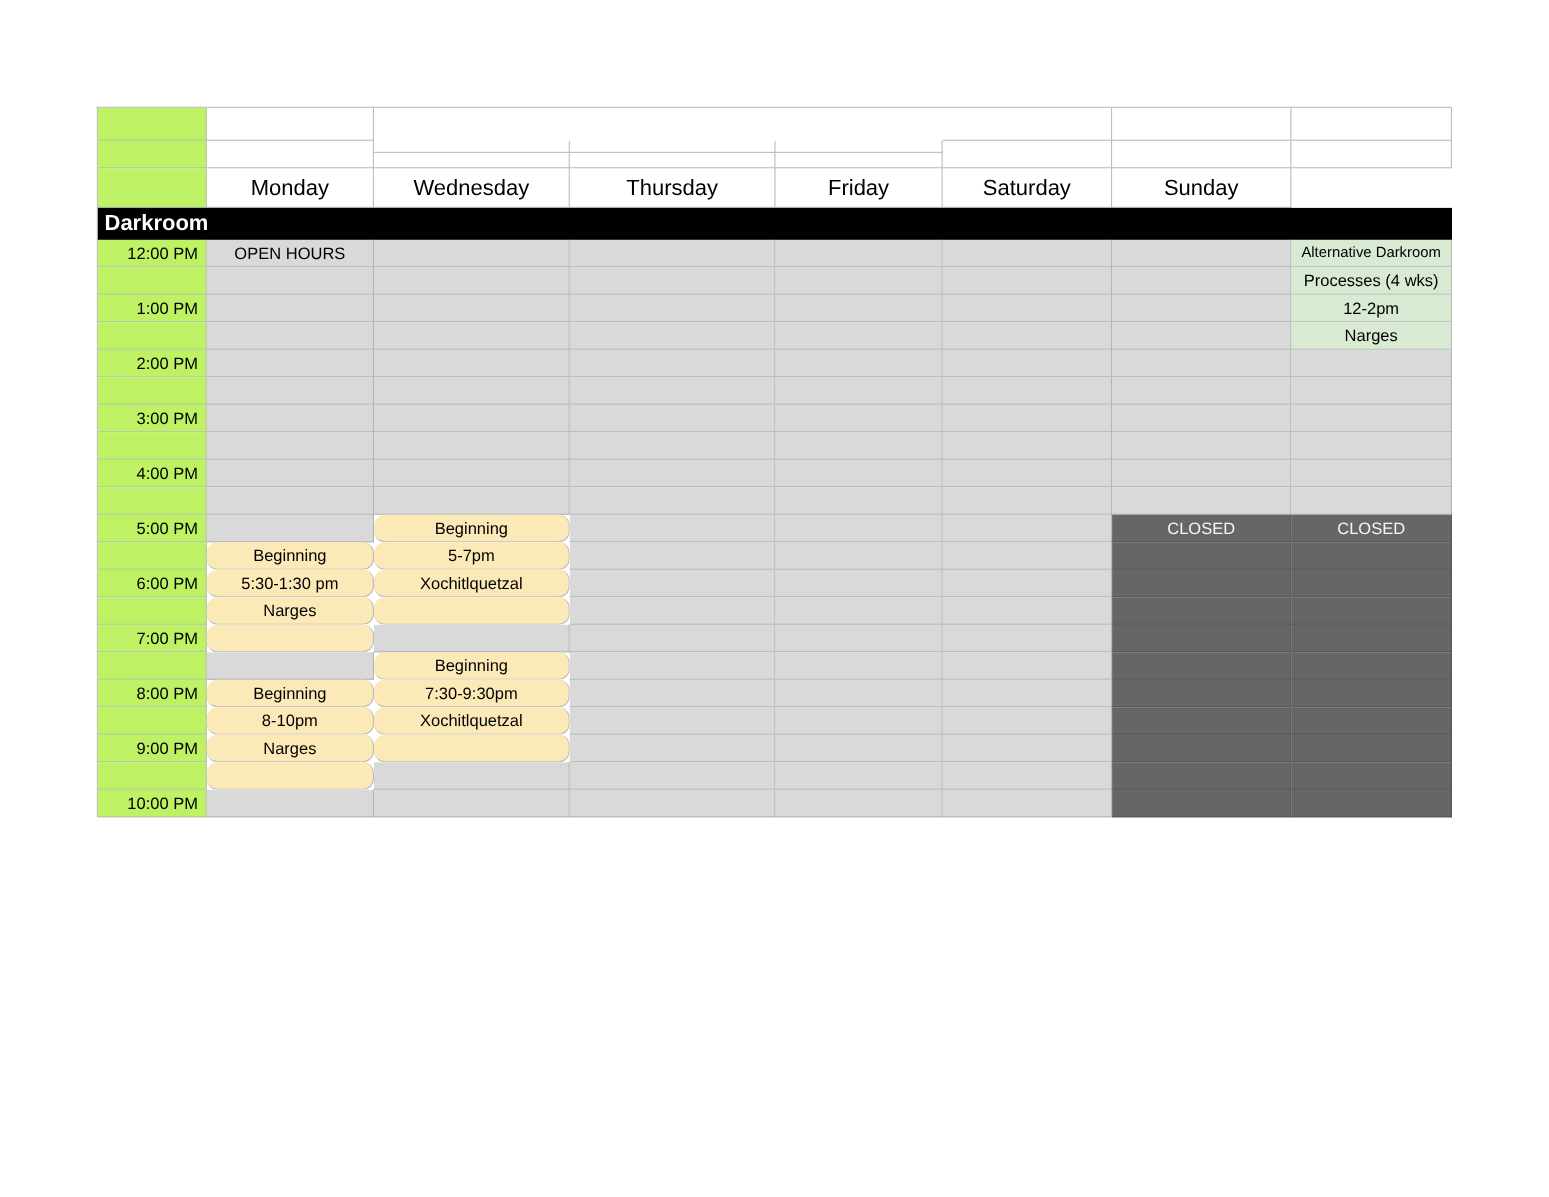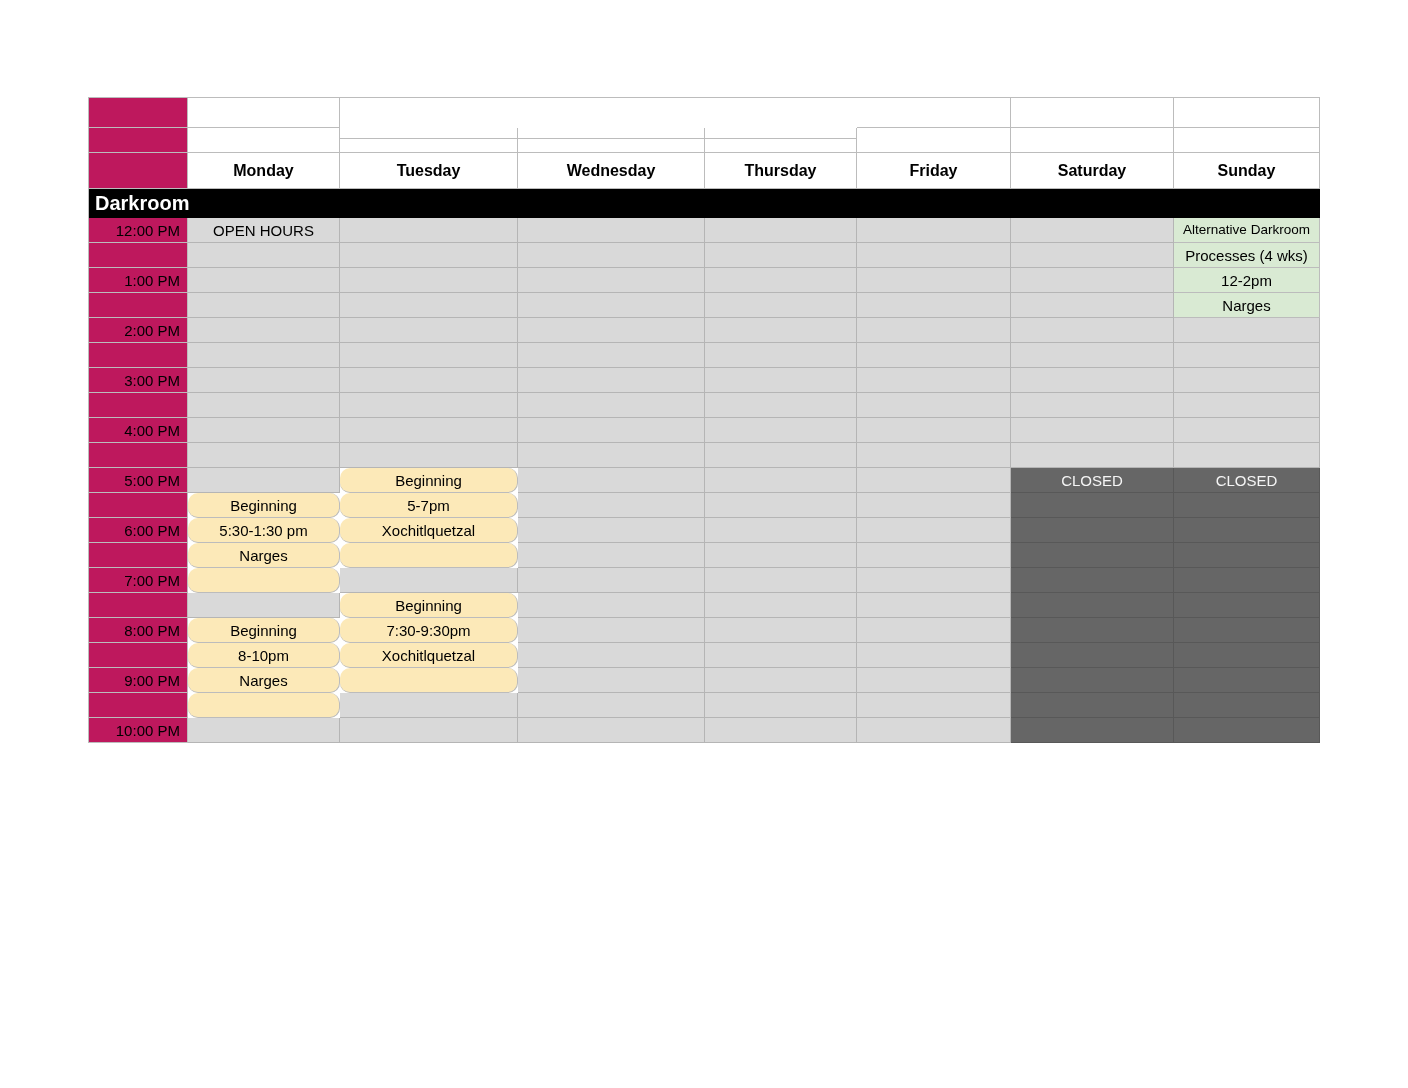--- a/index.html
+++ b/index.html
@@ -32,31 +32,31 @@
     box-sizing:border-box;
     border-right:1px solid var(--line);
     border-bottom:1px solid var(--line);
     display:flex;align-items:center;justify-content:center;
     font-size:15px;line-height:1;white-space:nowrap;overflow:hidden;
   }
   .title{
     grid-column:3 / span 3;
     font-weight:bold;font-size:24px;margin-top:40px;
   }
-  .day{font-weight:bold;font-size:16px;}
+  .day{font-weight:normal;font-size:20px;}
   .banner{
     grid-column:1 / -1;
     background:var(--banner-bg);color:var(--banner-text);
     font-weight:bold;font-size:20px;
     justify-content:flex-start;padding-left:6px;
     border-right-color:var(--banner-bg);
     border-bottom-color:var(--banner-bg);
   }
   .time{
-    justify-content:flex-end;padding-right:7px;background:#be185d;
+    justify-content:flex-end;padding-right:7px;background:#bef264;
   }
   .body-cell{background:var(--open-bg);border-right-color:#b5b5b5;border-bottom-color:#b5b5b5;}
   .event{background:var(--event-bg);border-radius:10px;}
   .alt{background:var(--alt-bg);}
   .closed{
     background:var(--closed-bg);color:var(--closed-text);
     border-right-color:var(--closed-line);
     border-bottom-color:var(--closed-line);
   }
   .small{font-size:13.5px;}
@@ -77,21 +77,20 @@
   <div class="c"></div>
   <div class="c"></div>
   <div class="c"></div>
   <div class="c"></div>
   <div class="c"></div>
   <div class="c"></div>
   <div class="c"></div>
 
   <div class="c time"></div>
   <div class="c day">Monday</div>
-  <div class="c day">Tuesday</div>
   <div class="c day">Wednesday</div>
   <div class="c day">Thursday</div>
   <div class="c day">Friday</div>
   <div class="c day">Saturday</div>
   <div class="c day">Sunday</div>
 
   <div class="c banner">Darkroom</div>
 
 <div class="c time">12:00 PM</div>
     <div class="c body-cell">OPEN HOURS</div>

